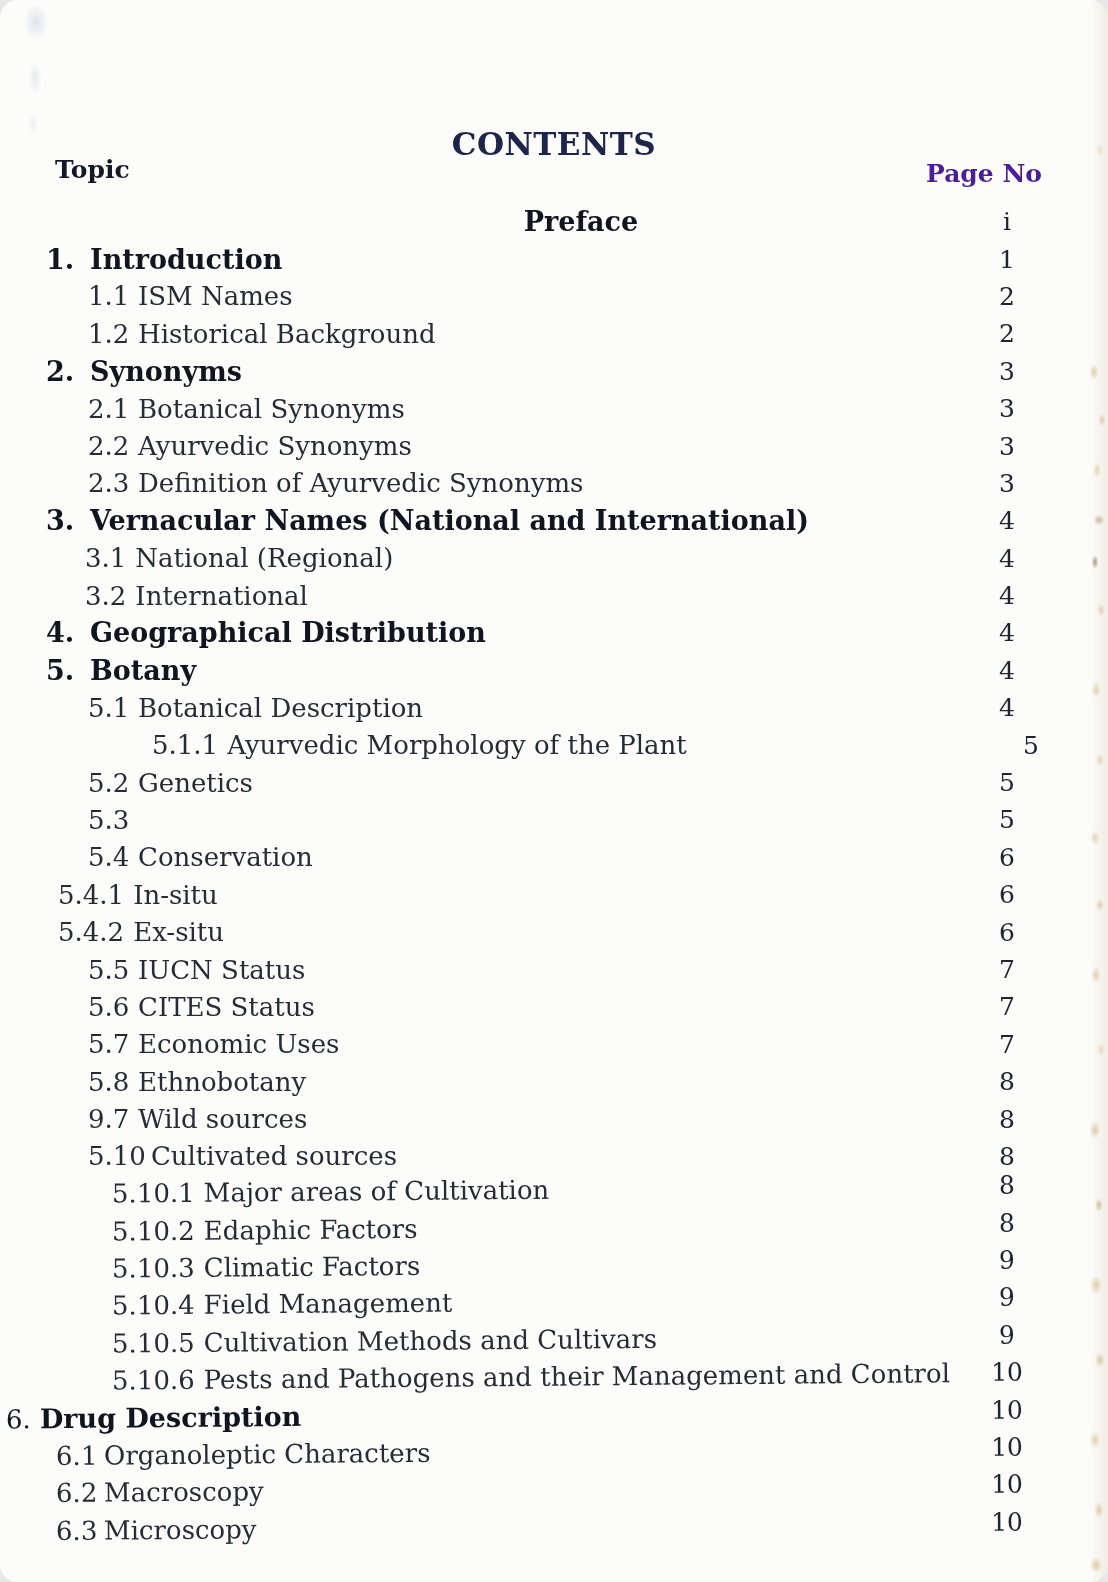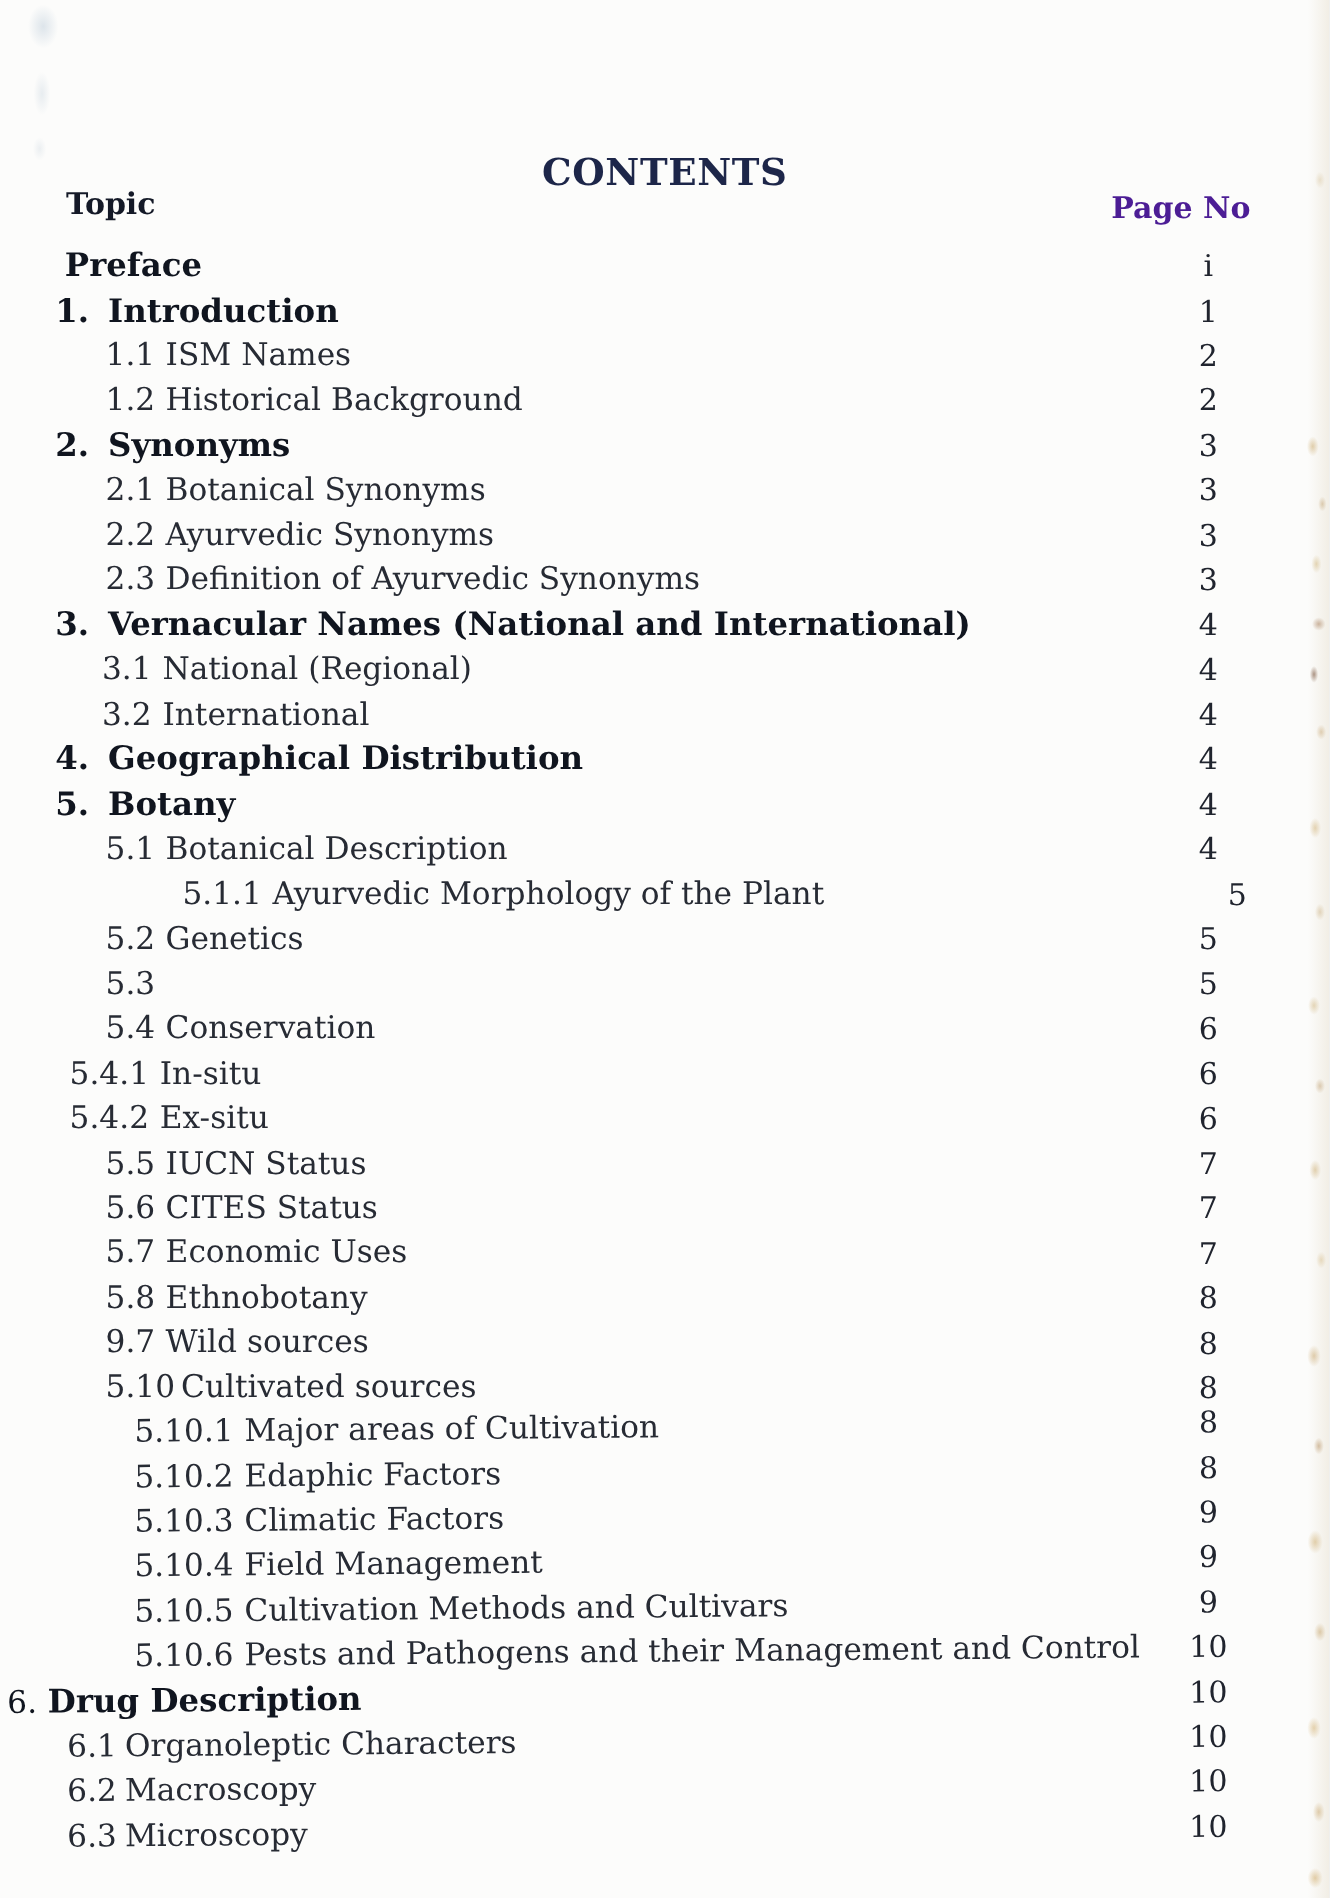--- a/index.html
+++ b/index.html
@@ -4,20 +4,21 @@
 <style>
   html, body { margin: 0; padding: 0; background: #e8e8e8; }
   .sheet {
     position: relative;
     width: 1108px;
     height: 1582px;
     background: #fcfcfb;
     overflow: hidden;
     font-family: "DejaVu Serif", "Liberation Serif", serif;
     color: #272b34;
+    border-radius: 18px;
   }
   .doc-title {
     position: absolute;
     top: 126px; left: 0; width: 100%;
     text-align: center;
     font-size: 31px;
     font-weight: bold;
     letter-spacing: 0.5px;
     color: #1d2649;
   }
@@ -44,21 +45,21 @@
     position: absolute;
     left: 972px; width: 70px;
     text-align: center;
     font-size: 25px;
     font-weight: normal;
     color: #20242e;
   }
   
   .lvl-0 { padding-left: 46px; font-weight: bold; font-size: 27px; color: #10151f; }
   .lvl-0 .num { width: 44px; }
-  .lvl-0.no-num { padding-left: 54px; }
+  .lvl-0.no-num { padding-left: 54px; justify-content: center; }
   .lvl-1 { padding-left: 88px; }
   .lvl-1 .num { width: 50px; }
   .lvl-2 { padding-left: 118px; }
   .lvl-2 .num { width: auto; margin-right: 9px; }
   
   .rows .toc-row:nth-child(10), .rows .toc-row:nth-child(11) { padding-left: 85px; }
   .rows .toc-row:nth-child(10) .num, .rows .toc-row:nth-child(11) .num { width: auto; margin-right: 9px; }
   .rows .toc-row:nth-child(15) { padding-left: 128px; margin-left: 24px; }
   .rows .toc-row:nth-child(19), .rows .toc-row:nth-child(20) { padding-left: 58px; }
   .rows .toc-row:nth-child(26) { }

